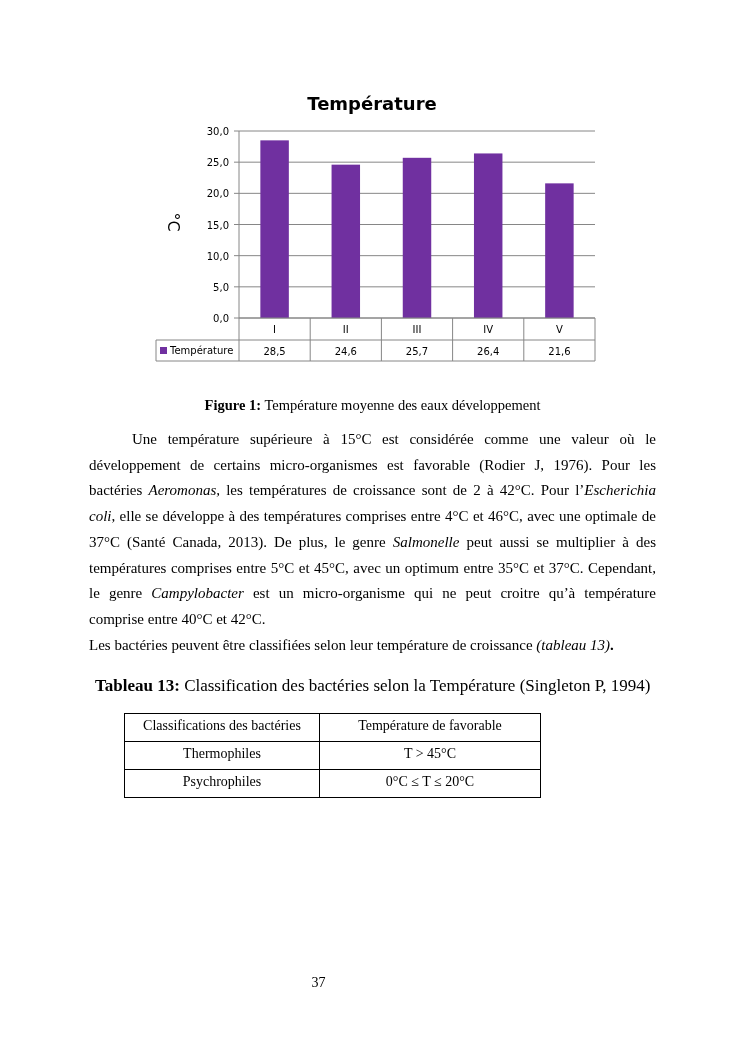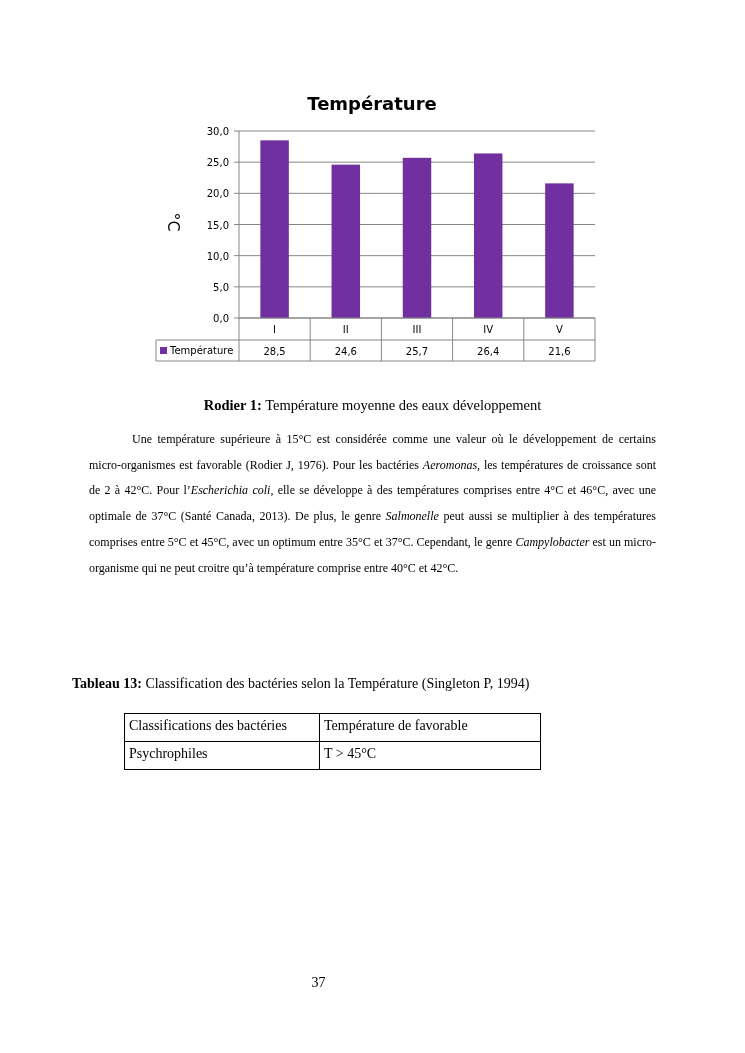--- a/index.html
+++ b/index.html
@@ -1,26 +1,26 @@
 <!DOCTYPE html>
 <html><head>
 <meta charset="utf-8">
 <style>
   html, body { margin:0; padding:0; background:#fff; }
   body { width:745px; height:1053px; position:relative; overflow:hidden; font-family:"Liberation Serif", serif; color:#000; }
   .abs { position:absolute; }
   #chart-svg { position:absolute; left:0; top:0; }
   .chart-font { font-family:"DejaVu Sans", sans-serif; }
   .caption { left:0; width:745px; top:397px; text-align:center; font-size:14.5px; }
-  .para { left:89px; width:567px; font-size:12px; line-height:25.7px; text-align:justify; }
+  .para { left:89px; width:567px; font-size:15px; line-height:25.7px; text-align:justify; }
   .para p { margin:0; }
   .indent { text-indent:43px; }
-  .tab-title { left:72px; top:676px; font-size:14px; }
+  .tab-title { left:95px; top:676px; font-size:17px; }
   table.cls { position:absolute; left:124px; top:713px; width:417px; border-collapse:collapse; font-size:14px; }
-  table.cls td { border:1px solid #000; text-align:left; vertical-align:top; padding:2px 4px 6px; line-height:19px; }
+  table.cls td { border:1px solid #000; text-align:center; vertical-align:top; padding:2px 4px 6px; line-height:19px; }
   table.cls td.c1 { width:186px; }
   .pagenum { left:0; width:637px; top:975px; text-align:center; font-size:14px; }
 </style>
 </head>
 <body>
 
 <svg id="chart-svg" width="745" height="380">
   <text id="chart-title" x="372" y="110" text-anchor="middle" class="chart-font" font-size="18" font-weight="bold">Température</text>
   <text id="y-label" x="0" y="0" class="chart-font" font-size="16" font-family="Liberation Serif, serif" transform="translate(168,222) rotate(90)" text-anchor="middle">°C</text>
   <g id="grid-g">
@@ -69,37 +69,42 @@
       <text x="488.20000000000005" y="333" text-anchor="middle" font-size="10" class="chart-font">IV</text>
       <text x="488.20000000000005" y="355" text-anchor="middle" font-size="10" class="chart-font">26,4</text>
       <text x="559.4000000000001" y="333" text-anchor="middle" font-size="10" class="chart-font">V</text>
       <text x="559.4000000000001" y="355" text-anchor="middle" font-size="10" class="chart-font">21,6</text>
       <rect x="160" y="347" width="7" height="7" fill="#7030A0"></rect>
       <text x="170" y="354" font-size="10" class="chart-font">Température</text>
     </g>
 </svg>
 
 <div class="abs caption">
-  <b>Rodier 1:</b><span> Température moyenne des eaux développement</span>
+  <b>Figure 1:</b><span> Température moyenne des eaux développement</span>
 </div>
 
 <div class="abs para" style="top:427px;">
   <p class="indent"><span>Une température supérieure à 15°C est considérée comme une valeur où le développement de certains micro-organismes est favorable (Rodier J, 1976). Pour les bactéries </span><i>Aeromonas,</i><span> les températures de croissance sont de 2 à 42°C.  Pour l’</span><i>Escherichia coli</i><span>, elle se développe à des températures comprises entre 4°C et 46°C, avec une optimale de 37°C (Santé Canada, 2013). De plus, le genre </span><i>Salmonelle</i><span> peut aussi se multiplier à des températures comprises entre 5°C et 45°C, avec un optimum entre 35°C et 37°C. Cependant, le genre </span><i>Campylobacter</i><span> est un micro-organisme qui ne peut croitre qu’à température comprise entre 40°C et 42°C.</span></p>
+  <p><span>Les bactéries peuvent être classifiées selon leur température de croissance </span><i>(tableau 13)</i><b>.</b></p>
 </div>
 
 <div class="abs tab-title">
   <b>Tableau 13:</b><span> Classification des bactéries selon la Température (Singleton P, 1994)</span>
 </div>
 
 <table class="cls">
   <tbody>
       <tr>
     <td class="c1">Classifications des bactéries</td>
     <td>Température de favorable</td>
   </tr>
   <tr>
+    <td class="c1">Thermophiles</td>
+    <td>T &gt; 45°C</td>
+  </tr>
+  <tr>
     <td class="c1">Psychrophiles</td>
-    <td>T &gt; 45°C</td>
+    <td>0°C ≤ T ≤ 20°C</td>
   </tr>
 </tbody>
   </table>
 
 <div class="abs pagenum">37</div>
 
 </body></html>

